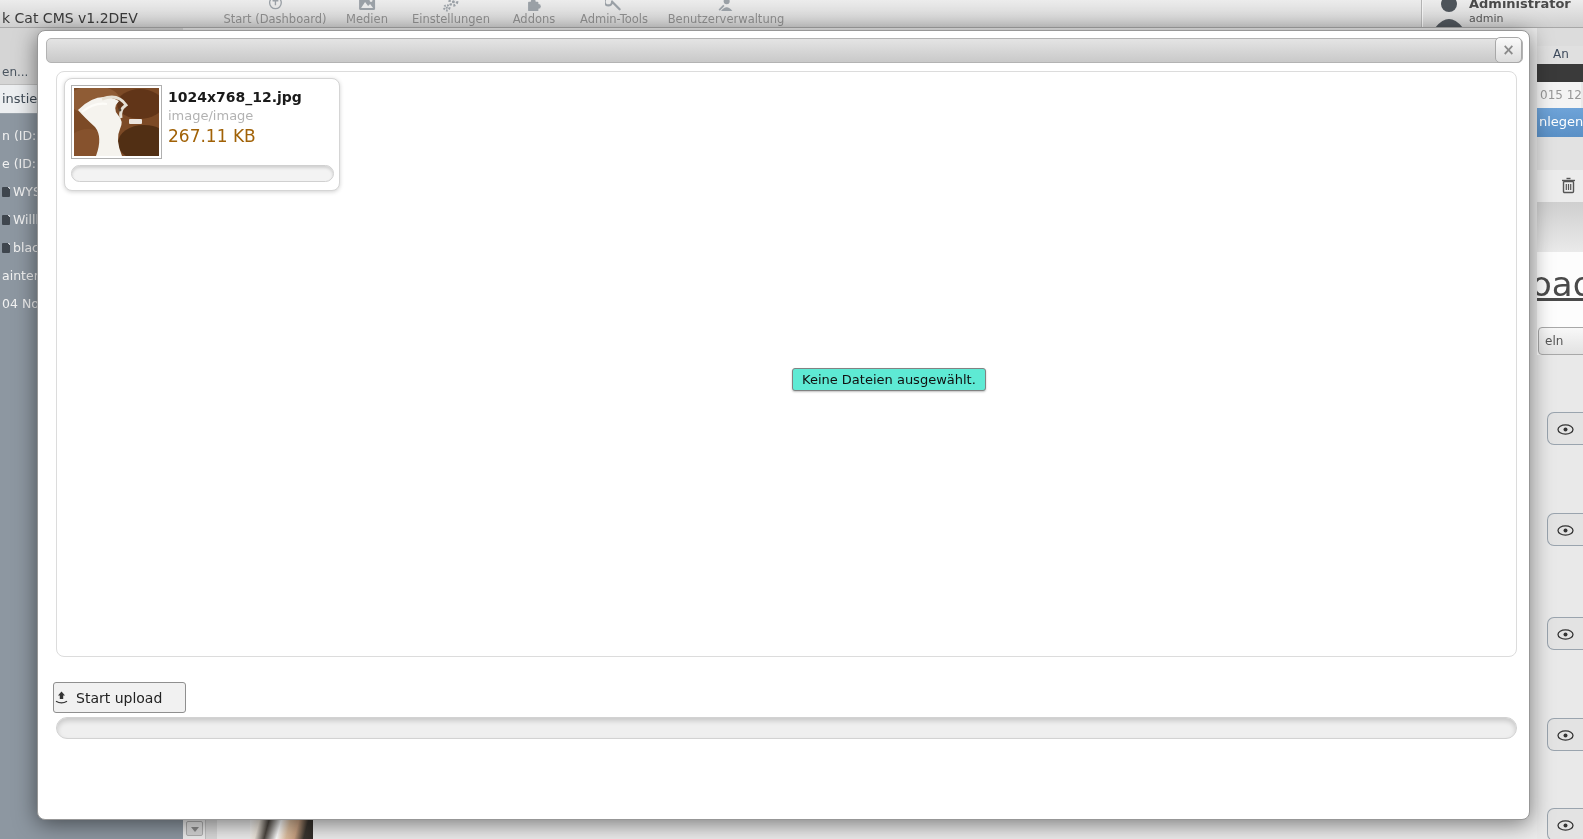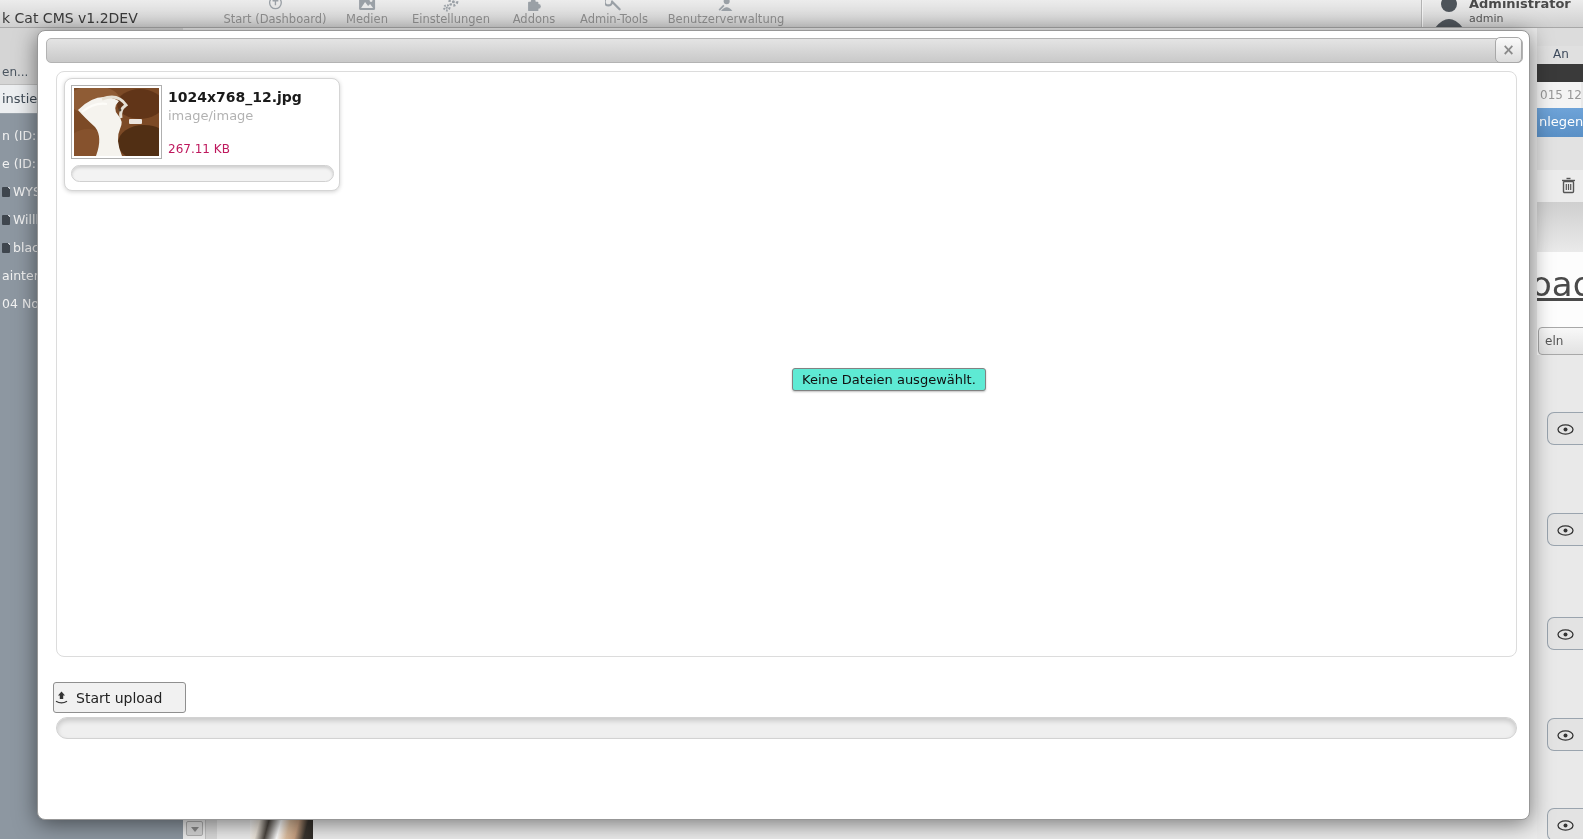--- a/index.html
+++ b/index.html
@@ -69,21 +69,21 @@
     color:#8a8a8a; font-size:15px; font-weight:bold; text-align:center; line-height:24px; cursor:pointer; }
   .droparea { position:absolute; left:18px; top:40px; width:1461px; height:586px;
     background:#fff; border:1px solid #dcdcdc; border-radius:8px;text-align:center; }
 
   .file-card { position:absolute; left:7px; top:6px; width:276px; height:113px; background:#fff;
     border:1px solid #d5d5d5; border-radius:8px; box-shadow:0 1px 4px rgba(0,0,0,.18); }
   .thumb { position:absolute; left:6px; top:6px; width:91px; height:74px; border:1px solid #b0b0b0; background:#fff; padding:2px; }
   .thumb svg { display:block; width:85px; height:68px; }
   .file-name { position:absolute; left:103px; top:10px; font-size:14px; font-weight:bold; color:#1a1a1a; white-space:nowrap; }
   .file-mime { position:absolute; left:103px; top:29px; font-size:13px; color:#b2b2b2; }
-  .file-size { position:absolute; left:103px; top:47px; font-size:12px; color:#be185d;margin-top:16px; }
+  .file-size { position:absolute; left:103px; top:47px; font-size:17px; color:#a16207; }
   .file-progress { position:absolute; left:6px; top:86px; width:263px; height:17px; border-radius:9px;
     background:#f3f3f3; border:1px solid #d0d0d0; box-shadow:inset 0 2px 3px rgba(0,0,0,.14); overflow:hidden; }
   .file-progress .fill, .total-progress .fill { height:100%; background:var(--accent,#6ea3d8); }
 
   .file-input-box { position:absolute; left:735px; top:296px; padding:3px 9px; background:#5eead4;
     border:1px solid #828282; border-radius:3px; font-size:13px; color:#101010;
     box-shadow:0 1px 2px rgba(0,0,0,.25); cursor:pointer; white-space:nowrap; }
 
   .start-upload-btn { position:absolute; left:15px; top:651px; width:133px; height:31px;
     background:#f1f1f1; border:1px solid #8f8f8f; border-radius:3px; font-size:14px; color:#222;

